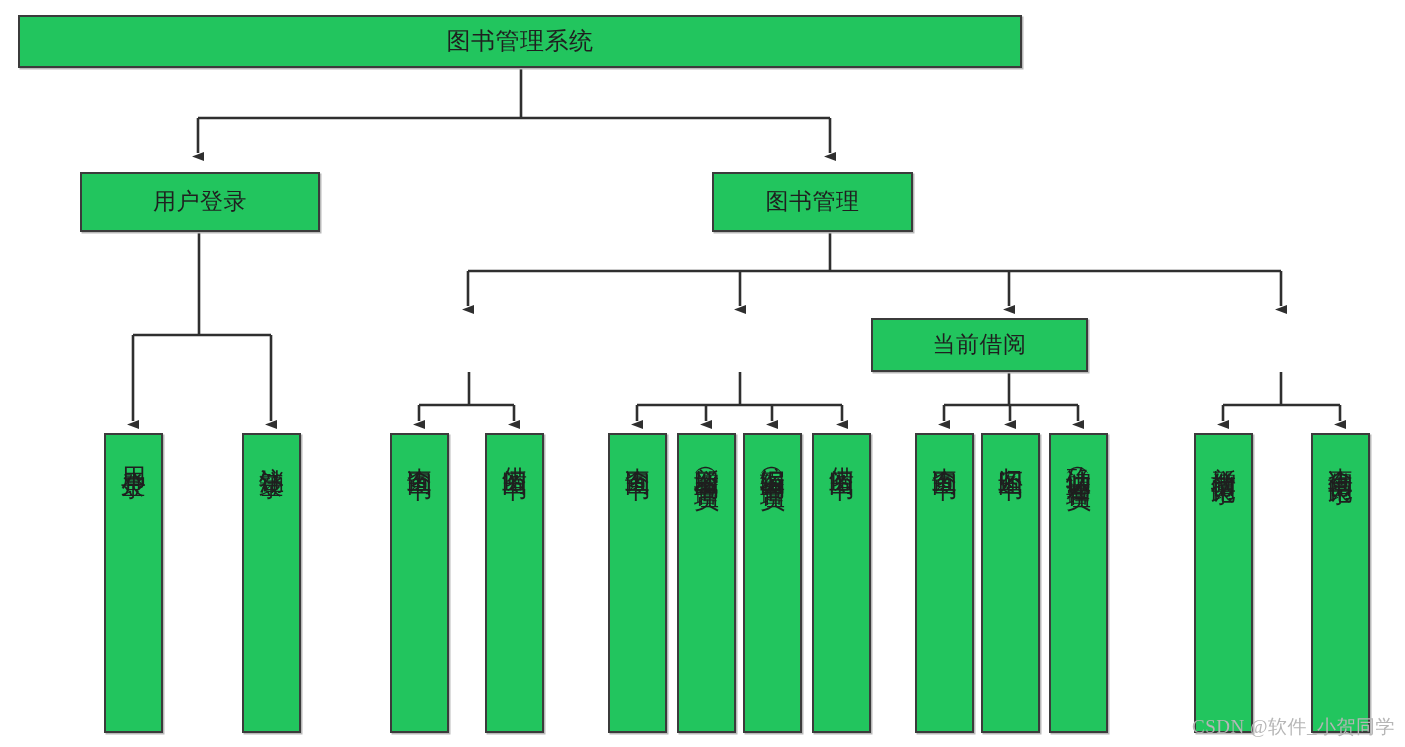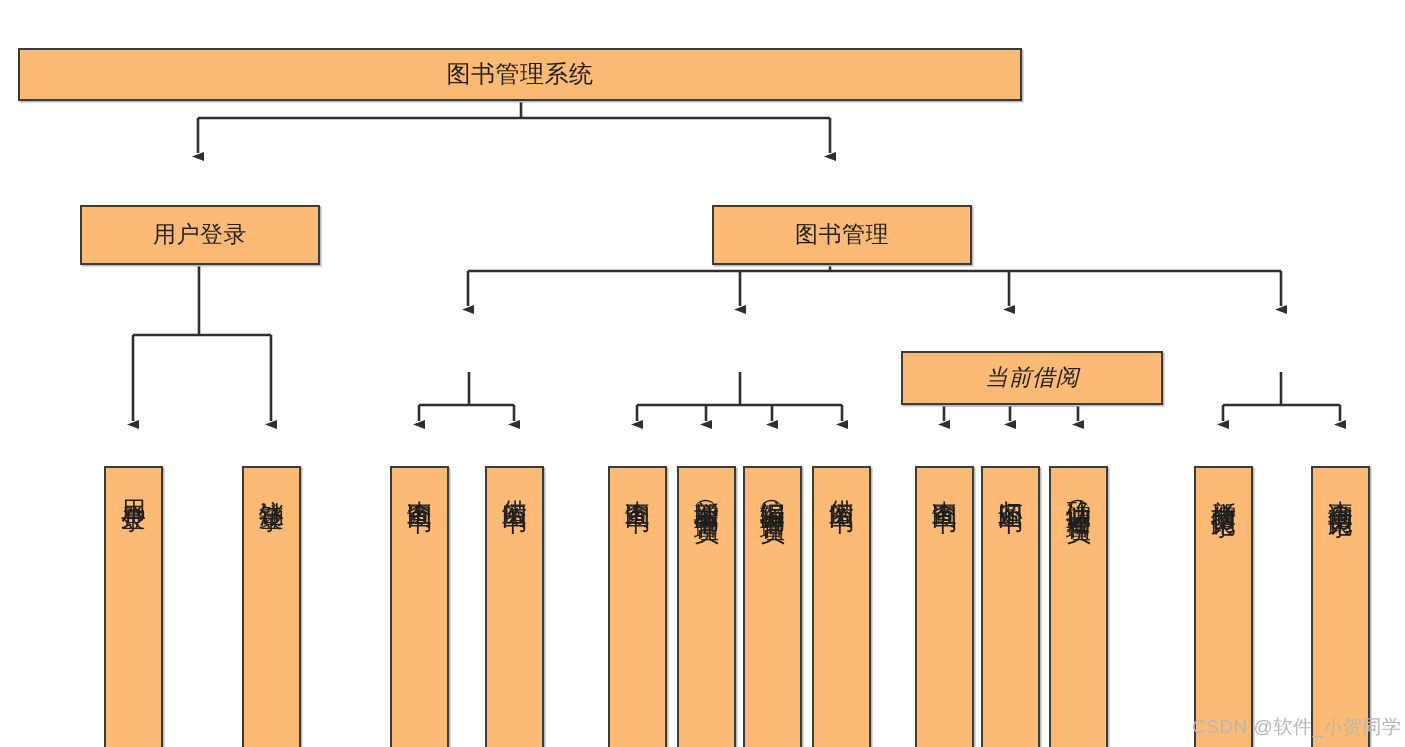--- a/index.html
+++ b/index.html
@@ -21,28 +21,27 @@
     position: absolute;
     left: 0;
     top: 0;
     width: 1405px;
     height: 747px;
     pointer-events: none;
   }
   .node {
     position: absolute;
     box-sizing: border-box;
-    background: #fdba74;
+    background: #22c55e;
     border: 2px solid #3b3b3b;
     display: flex;
     align-items: center;
     justify-content: center;
     color: #1f1f1f;
     box-shadow: 1.5px 1.5px 0 0 #b9b9b9;
-    margin-top: 33px;
   }
   .node-label {
     text-align: center;
     line-height: 1.18;
     white-space: nowrap;
   }
   
   .node.horiz .node-label {
     font-size: 23px;
     letter-spacing: 0.5px;
@@ -127,27 +126,27 @@
   </svg>
 
   <div class="node horiz root" style="left:18px; top:15px; width:1004px; height:53px;">
     <span class="node-label">图书管理系统</span>
   </div>
 
   <div class="node horiz" style="left:80px; top:172px; width:240px; height:60px;">
     <span class="node-label">用户登录</span>
   </div>
 
-  <div class="node horiz" style="left:712px; top:172px; width:260px; height:60px;">
+  <div class="node horiz" style="left:712px; top:172px; width:201px; height:60px;">
     <span class="node-label">图书管理</span>
   </div>
 
 
 
-  <div class="node horiz" style="left:901px; top:318px; width:262px; height:54px;font-style:italic;">
+  <div class="node horiz" style="left:871px; top:318px; width:217px; height:54px;">
     <span class="node-label">当前借阅</span>
   </div>
 
 
   <div class="node vert" style="left:104px; top:433px; width:59px; height:300px;">
     <span class="node-label">用户登录</span>
   </div>
 
   <div class="node vert" style="left:242px; top:433px; width:59px; height:300px;">
     <span class="node-label">注销登录</span>
@@ -190,15 +189,15 @@
   </div>
 
   <div class="node vert" style="left:1194px; top:433px; width:59px; height:300px;">
     <span class="node-label">新增借阅记录</span>
   </div>
 
   <div class="node vert" style="left:1311px; top:433px; width:59px; height:300px;">
     <span class="node-label">查询借阅记录</span>
   </div>
 
-  <div class="watermark" style="left:1192px; top:714px;">CSDN @软件_小贺同学</div>
+  <div class="watermark" style="left:1192px; top:714px;font-family:Liberation Serif, serif;">CSDN @软件_小贺同学</div>
 
 </div>
 
 </body></html>

